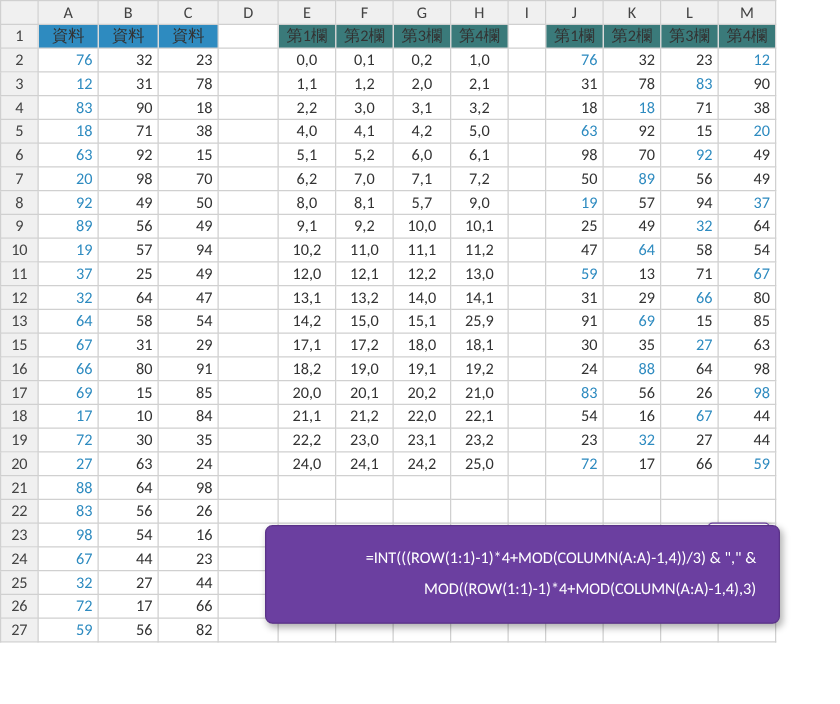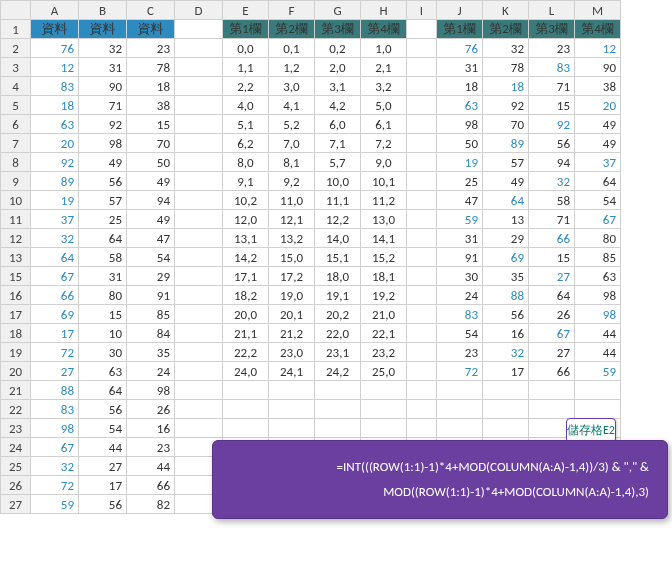--- a/index.html
+++ b/index.html
@@ -313,21 +313,21 @@
       </tr>
       <tr>
         <td class="row-hdr">13</td>
         <td class="right blue-text">64</td>
         <td class="right">58</td>
         <td class="right">54</td>
         <td class=""></td>
         <td class="">14,2</td>
         <td class="">15,0</td>
         <td class="">15,1</td>
-        <td class="">15,2</td>
+        <td class="">25,9</td>
         <td class=""></td>
         <td class="right">91</td>
         <td class="right blue-text">69</td>
         <td class="right">15</td>
         <td class="right">85</td>
       </tr>
       <tr>
         <td class="row-hdr">15</td>
         <td class="right blue-text">67</td>
         <td class="right">31</td>
@@ -533,16 +533,16 @@
         <td class=""></td>
         <td class=""></td>
         <td class=""></td>
         <td class=""></td>
       </tr>
     </tbody>
 </table>
 
 <div class="tooltip-label" style="top:418px; left:566px;">儲存格E2</div>
 
-<div class="tooltip" style="top:440px; left:212px; width:456px;">
+<div class="tooltip" style="top:420px; left:212px; width:412px;">
   <div style="text-align:right">=INT(((ROW(1:1)-1)*4+MOD(COLUMN(A:A)-1,4))/3) &amp; "," &amp;</div>
   <div style="text-align:right">MOD((ROW(1:1)-1)*4+MOD(COLUMN(A:A)-1,4),3)</div>
 </div>
 
 </body></html>

